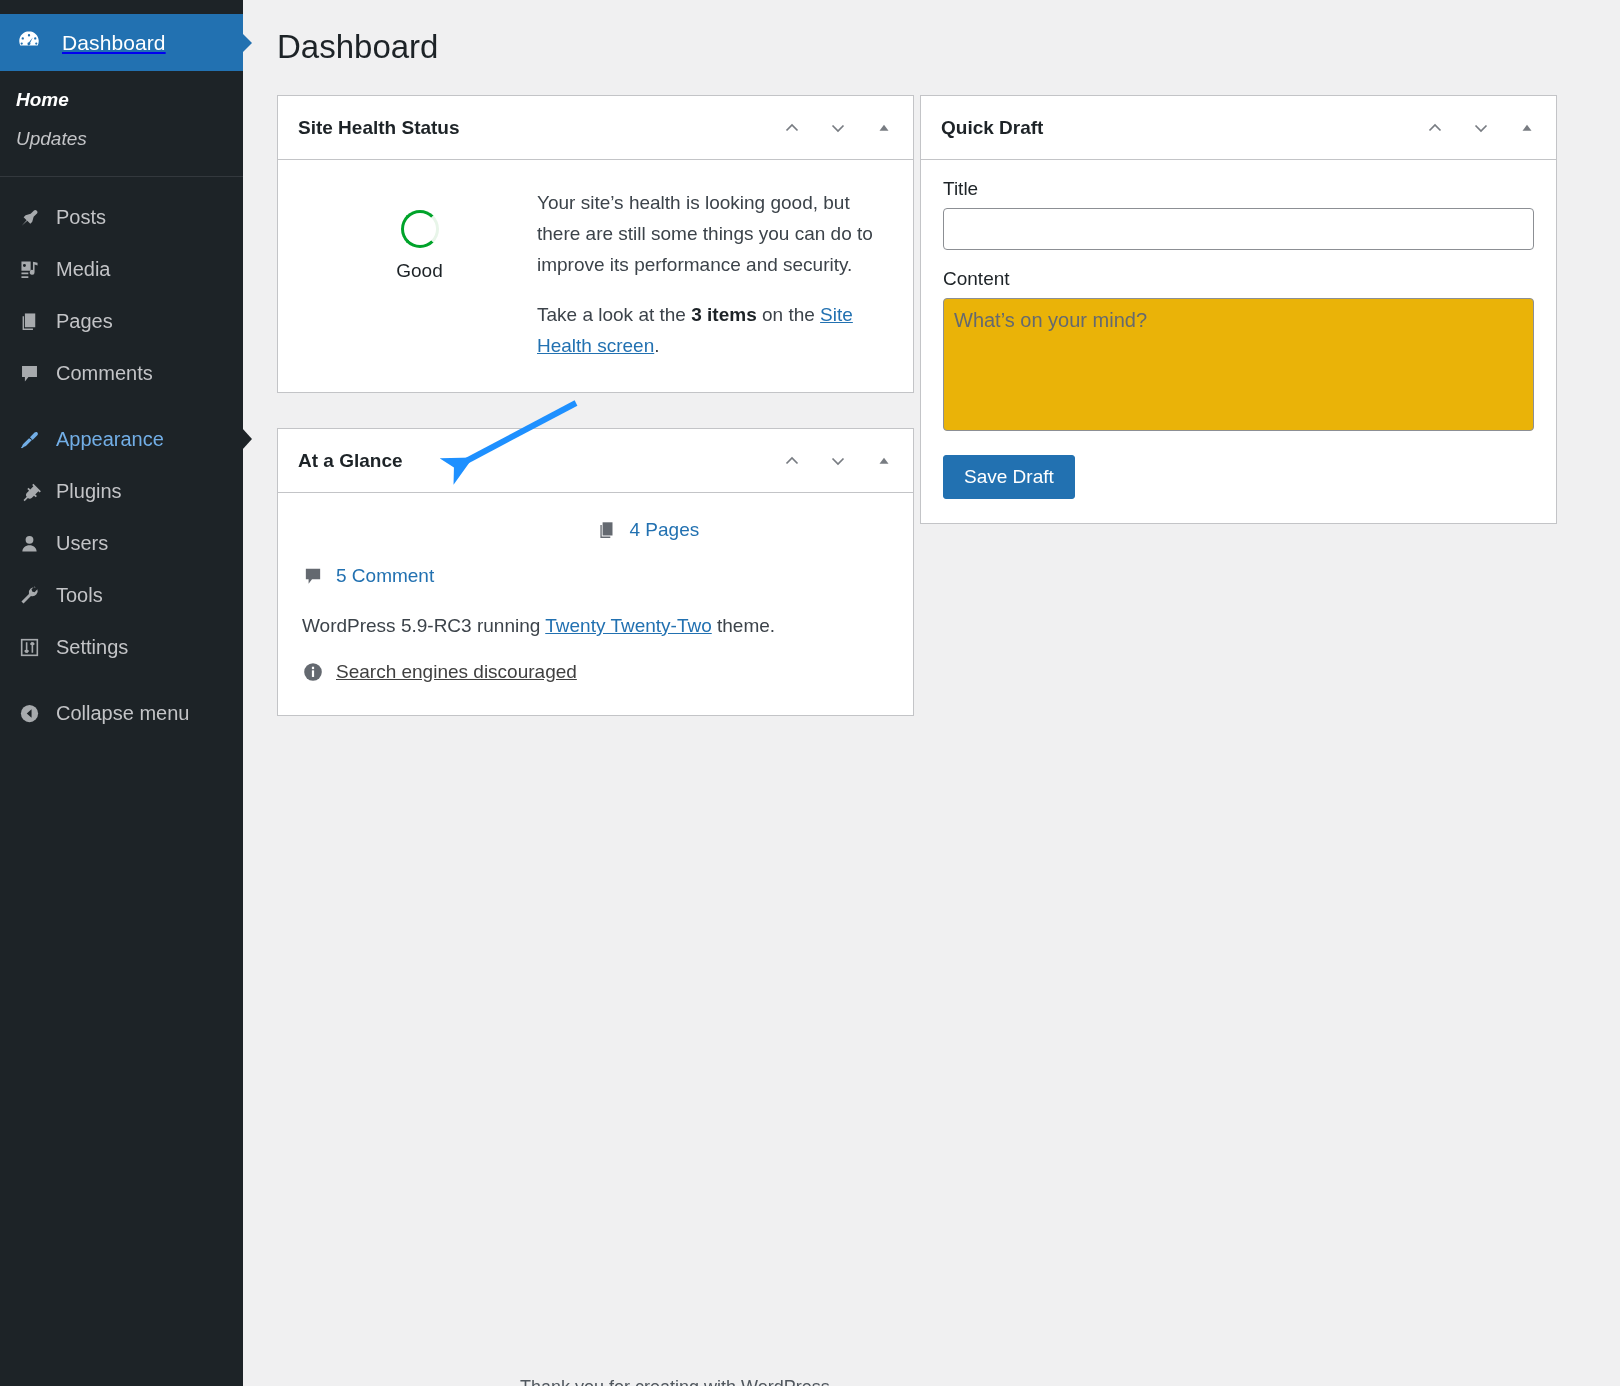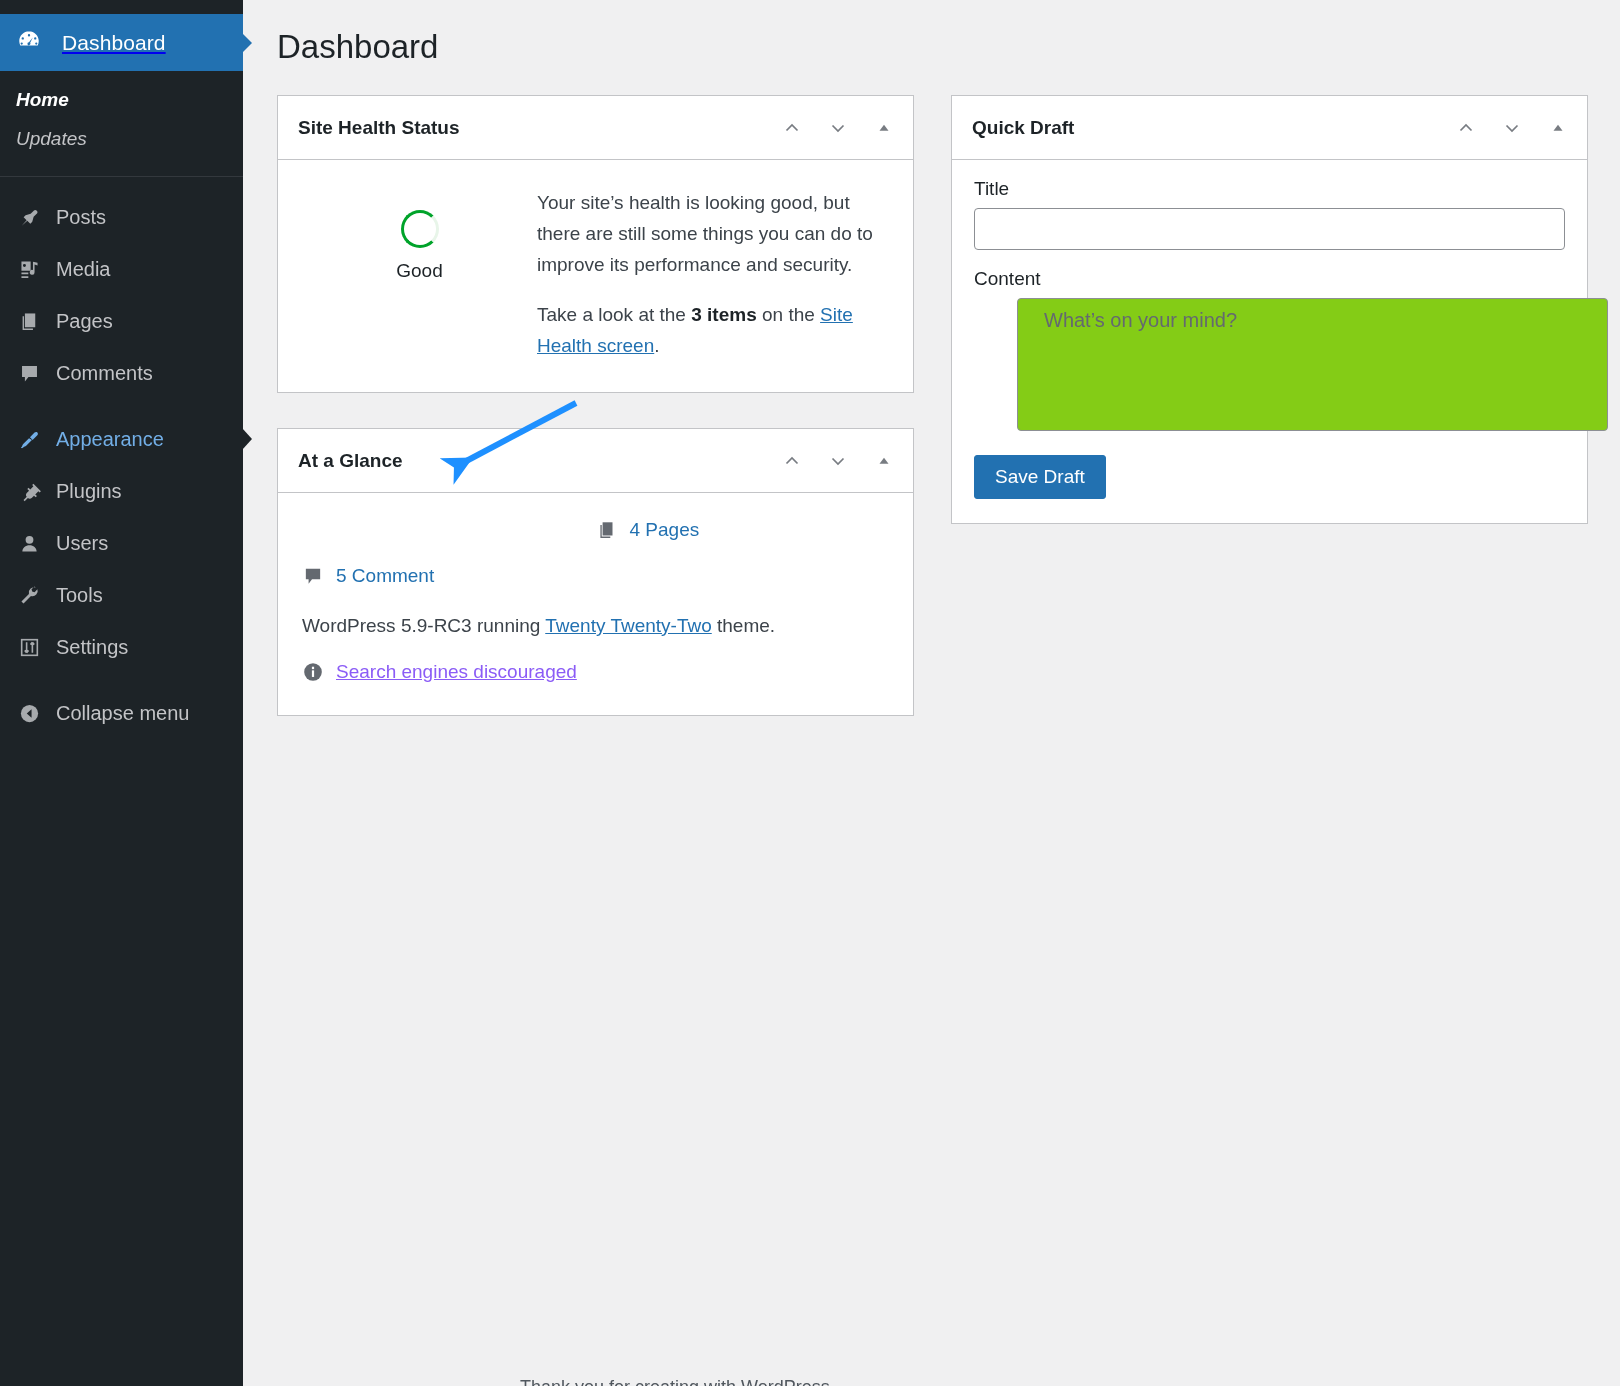--- a/index.html
+++ b/index.html
@@ -163,40 +163,40 @@
     display: flex; align-items: center;
     height: 46px;
     font-size: 19px;
   }
   .glance-cell .gicon { width: 34px; display:flex; align-items:center; color: #646970; }
   .glance-cell a { color: #2271b1; text-decoration: none; }
   .glance-note { font-size: 19px; color: #3c434a; margin: 16px 0 0 0; }
   .glance-note a { color: #2271b1; }
   .glance-search { display: flex; align-items: center; margin-top: 24px; font-size: 19px; }
   .glance-search .sicon { width: 34px; display:flex; align-items:center; color:#646970; }
-  .glance-search a { color: #8b5cf6; text-decoration: underline; }
-
-  
-  #panel-quickdraft { left: 708px; top: 95px; width: 637px; height: 429px; }
+  .glance-search a { color: #404040; text-decoration: underline; }
+
+  
+  #panel-quickdraft { left: 677px; top: 95px; width: 637px; height: 429px; }
   .qd-body { padding: 18px 22px 22px 22px; }
   .qd-label { font-size: 19px; color: #1d2327; margin-bottom: 8px; display: block; }
   .qd-input {
     width: 100%; height: 42px;
     border: 1px solid #8c8f94; border-radius: 4px;
     padding: 0 10px; font-size: 18px;
     font-family: "Liberation Sans", sans-serif;
     background: #fff; color: #2c3338;
   }
   .qd-gap { height: 18px; }
   .qd-textarea {
     width: 100%; height: 133px;
     border: 1px solid #8c8f94; border-radius: 4px;
-    padding: 10px 26px; font-size: 20px;
+    padding: 10px 10px; font-size: 20px;
     font-family: "Liberation Sans", sans-serif;
-    resize: none; background: #84cc16; color: #2c3338; margin-left: 43px;
+    resize: none; background: #eab308; color: #2c3338;
   }
   .qd-textarea::placeholder { color: #646970; }
   .btn-primary {
     margin-top: 20px;
     background: #2271b1; color: #fff;
     border: 1px solid #2271b1; border-radius: 3px;
     font-size: 19px; padding: 10px 20px;
     cursor: pointer;
     font-family: "Liberation Sans", sans-serif;
   }

